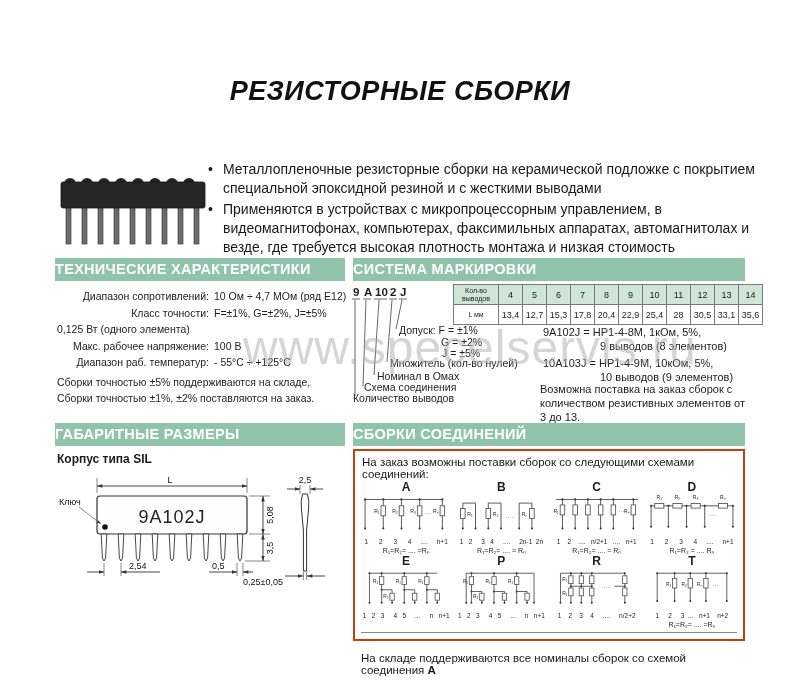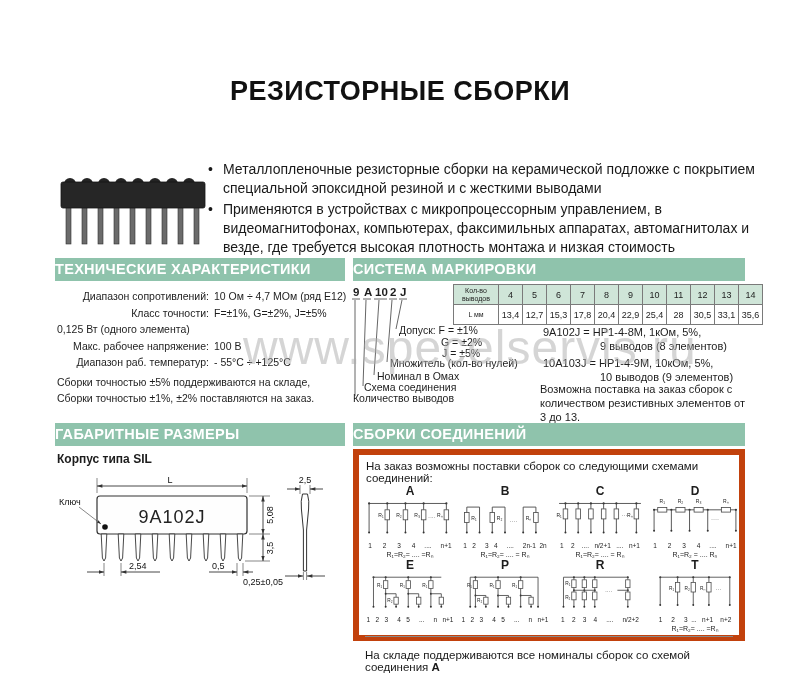--- a/index.html
+++ b/index.html
@@ -1,20 +1,20 @@
 <!DOCTYPE html>
 <html><head>
 <meta charset="utf-8">
 <style>
   html,body{margin:0;padding:0;background:#fff;}
   #page{position:relative;width:800px;height:700px;background:#ffffff;overflow:hidden;
         font-family:"Liberation Sans",sans-serif;color:#1d1d1d;}
   .abs{position:absolute;}
   #title{top:76px;left:0;width:800px;text-align:center;font-size:27px;font-weight:bold;
-         letter-spacing:.5px;color:#111;}
+         font-style:italic;letter-spacing:.5px;color:#111;}
   
   #bullets{left:208px;top:160px;width:552px;font-size:14px;line-height:19px;color:#191919;}
   .bullet{position:relative;padding-left:15px;margin-bottom:2px;}
   .bullet::before{content:"•";position:absolute;left:0;top:0;}
   
   .sec-header{height:23px;background:#8fc3ac;color:#ffffff;font-weight:bold;font-size:14.5px;
               line-height:23px;letter-spacing:.3px;box-sizing:border-box;}
   
   #specs{left:57px;top:288px;width:292px;font-size:10.5px;line-height:16.5px;}
   .spec-row{display:flex;}
@@ -35,34 +35,34 @@
   #examples{left:543px;top:326px;width:205px;font-size:11px;line-height:13.5px;}
   .ex-l2{padding-left:57px;margin-bottom:4px;}
   #mark-note{left:540px;top:382px;width:210px;font-size:11px;line-height:14px;}
   
   #case-type{left:57px;top:452px;font-size:12px;font-weight:bold;}
   .dim line{stroke:#333;stroke-width:0.9;}
   .dim line.thin{stroke-width:0.7;stroke:#555;}
   .dim text{font-size:9px;fill:#111;font-family:"Liberation Sans",sans-serif;}
   .dim .big{font-size:18px;letter-spacing:1px;fill:#222;}
   
-  #schemes-box{left:353px;top:449px;width:392px;height:192px;border:6px solid #c2410c;
+  #schemes-box{left:353px;top:449px;width:392px;height:192px;border:2px solid #c2410c;
                box-sizing:border-box;background:#fff;}
   #schemes-intro{font-size:11.5px;padding:5px 7px 1px 7px;color:#191919;}
   .schemes-grid{display:grid;grid-template-columns:repeat(4,1fr);padding:0 5px;column-gap:3px;}
   .scheme-cell{text-align:center;}
   .scheme-letter{font-size:12px;font-weight:bold;height:13px;line-height:13px;}
   .scheme-pins{font-size:6.5px;white-space:pre;line-height:8px;color:#222;}
   .scheme-formula{font-size:7px;line-height:9px;color:#222;min-height:2px;}
   .schsvg line{stroke:#4a4a4a;stroke-width:1;}
   .schsvg rect{fill:#ffffff;stroke:#4a4a4a;stroke-width:0.9;}
   .schsvg circle{fill:#333;}
   .schsvg text{font-size:5.5px;fill:#222;font-family:"Liberation Sans",sans-serif;}
   .schsvg text.dots{font-size:6px;letter-spacing:.5px;}
-  #schemes-footer{border-top:1px solid #8a8a8a;margin:3px 6px 16px 6px;padding-top:12px;
+  #schemes-footer{border-top:1px solid #8a8a8a;margin:3px 6px 16px 6px;padding-top:19px;
                   font-size:11.5px;color:#191919;}
   
   #watermark{left:243px;top:320px;font-size:48px;color:#adadad;opacity:.5;letter-spacing:1px;
              z-index:10;pointer-events:none;white-space:nowrap;}
 </style>
 </head>
 <body>
 
 <div id="page">
 

